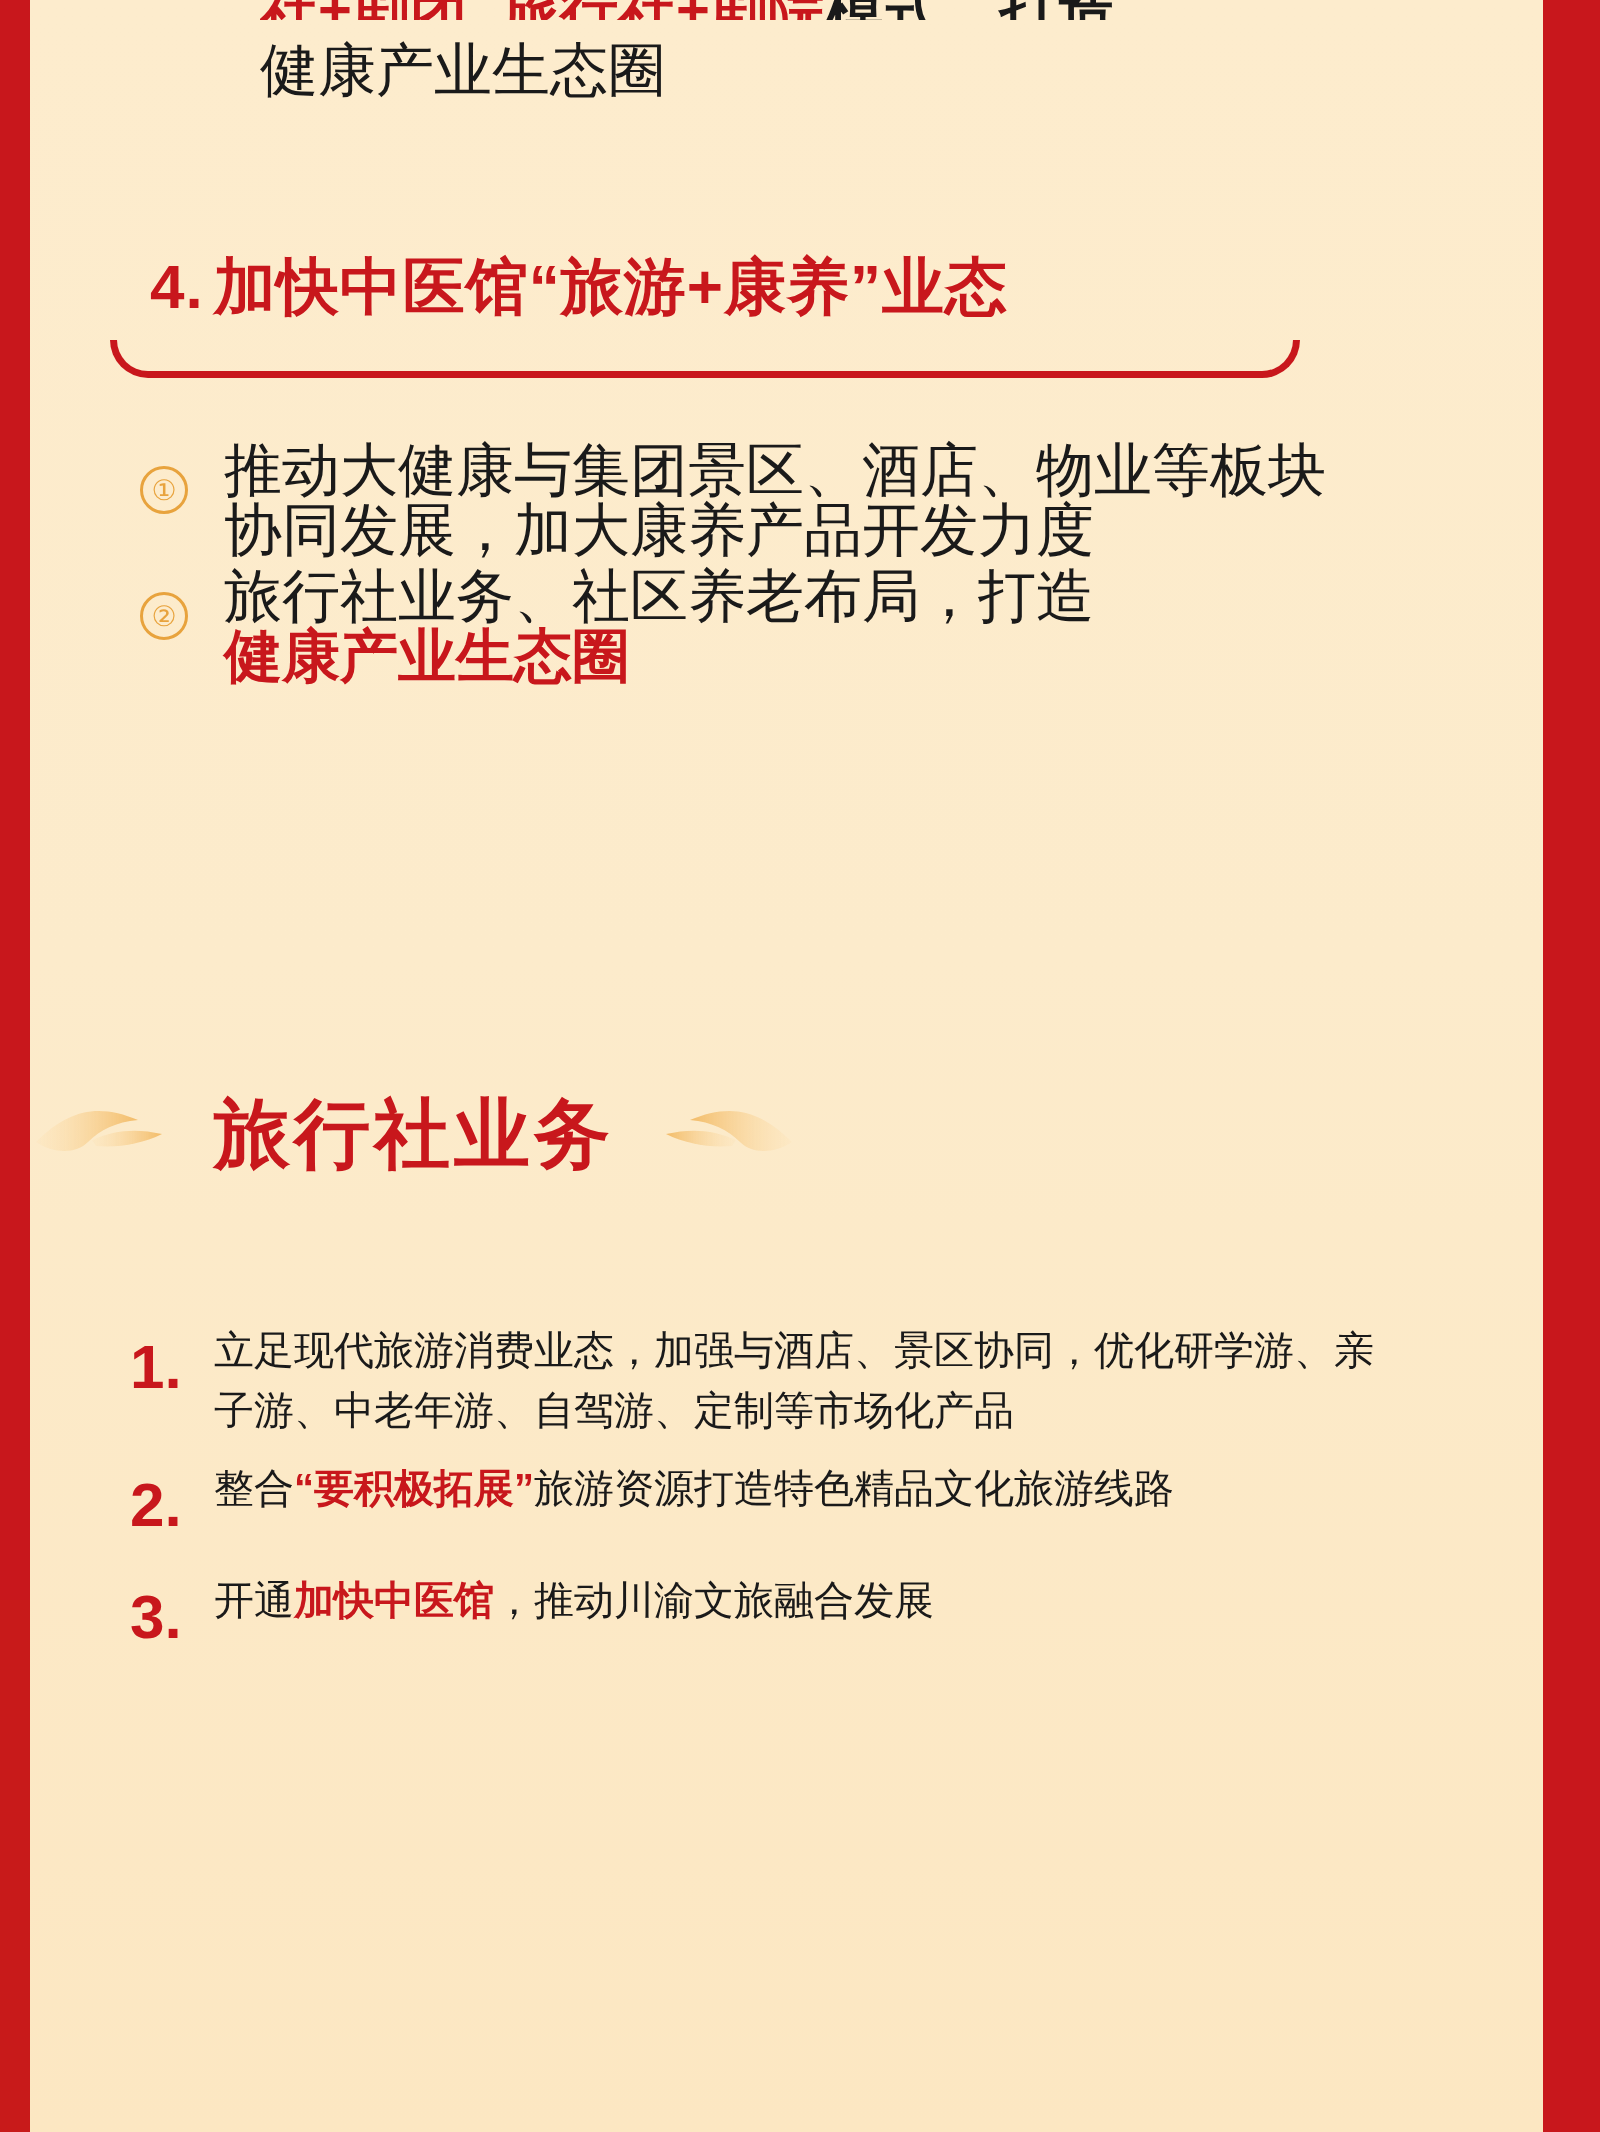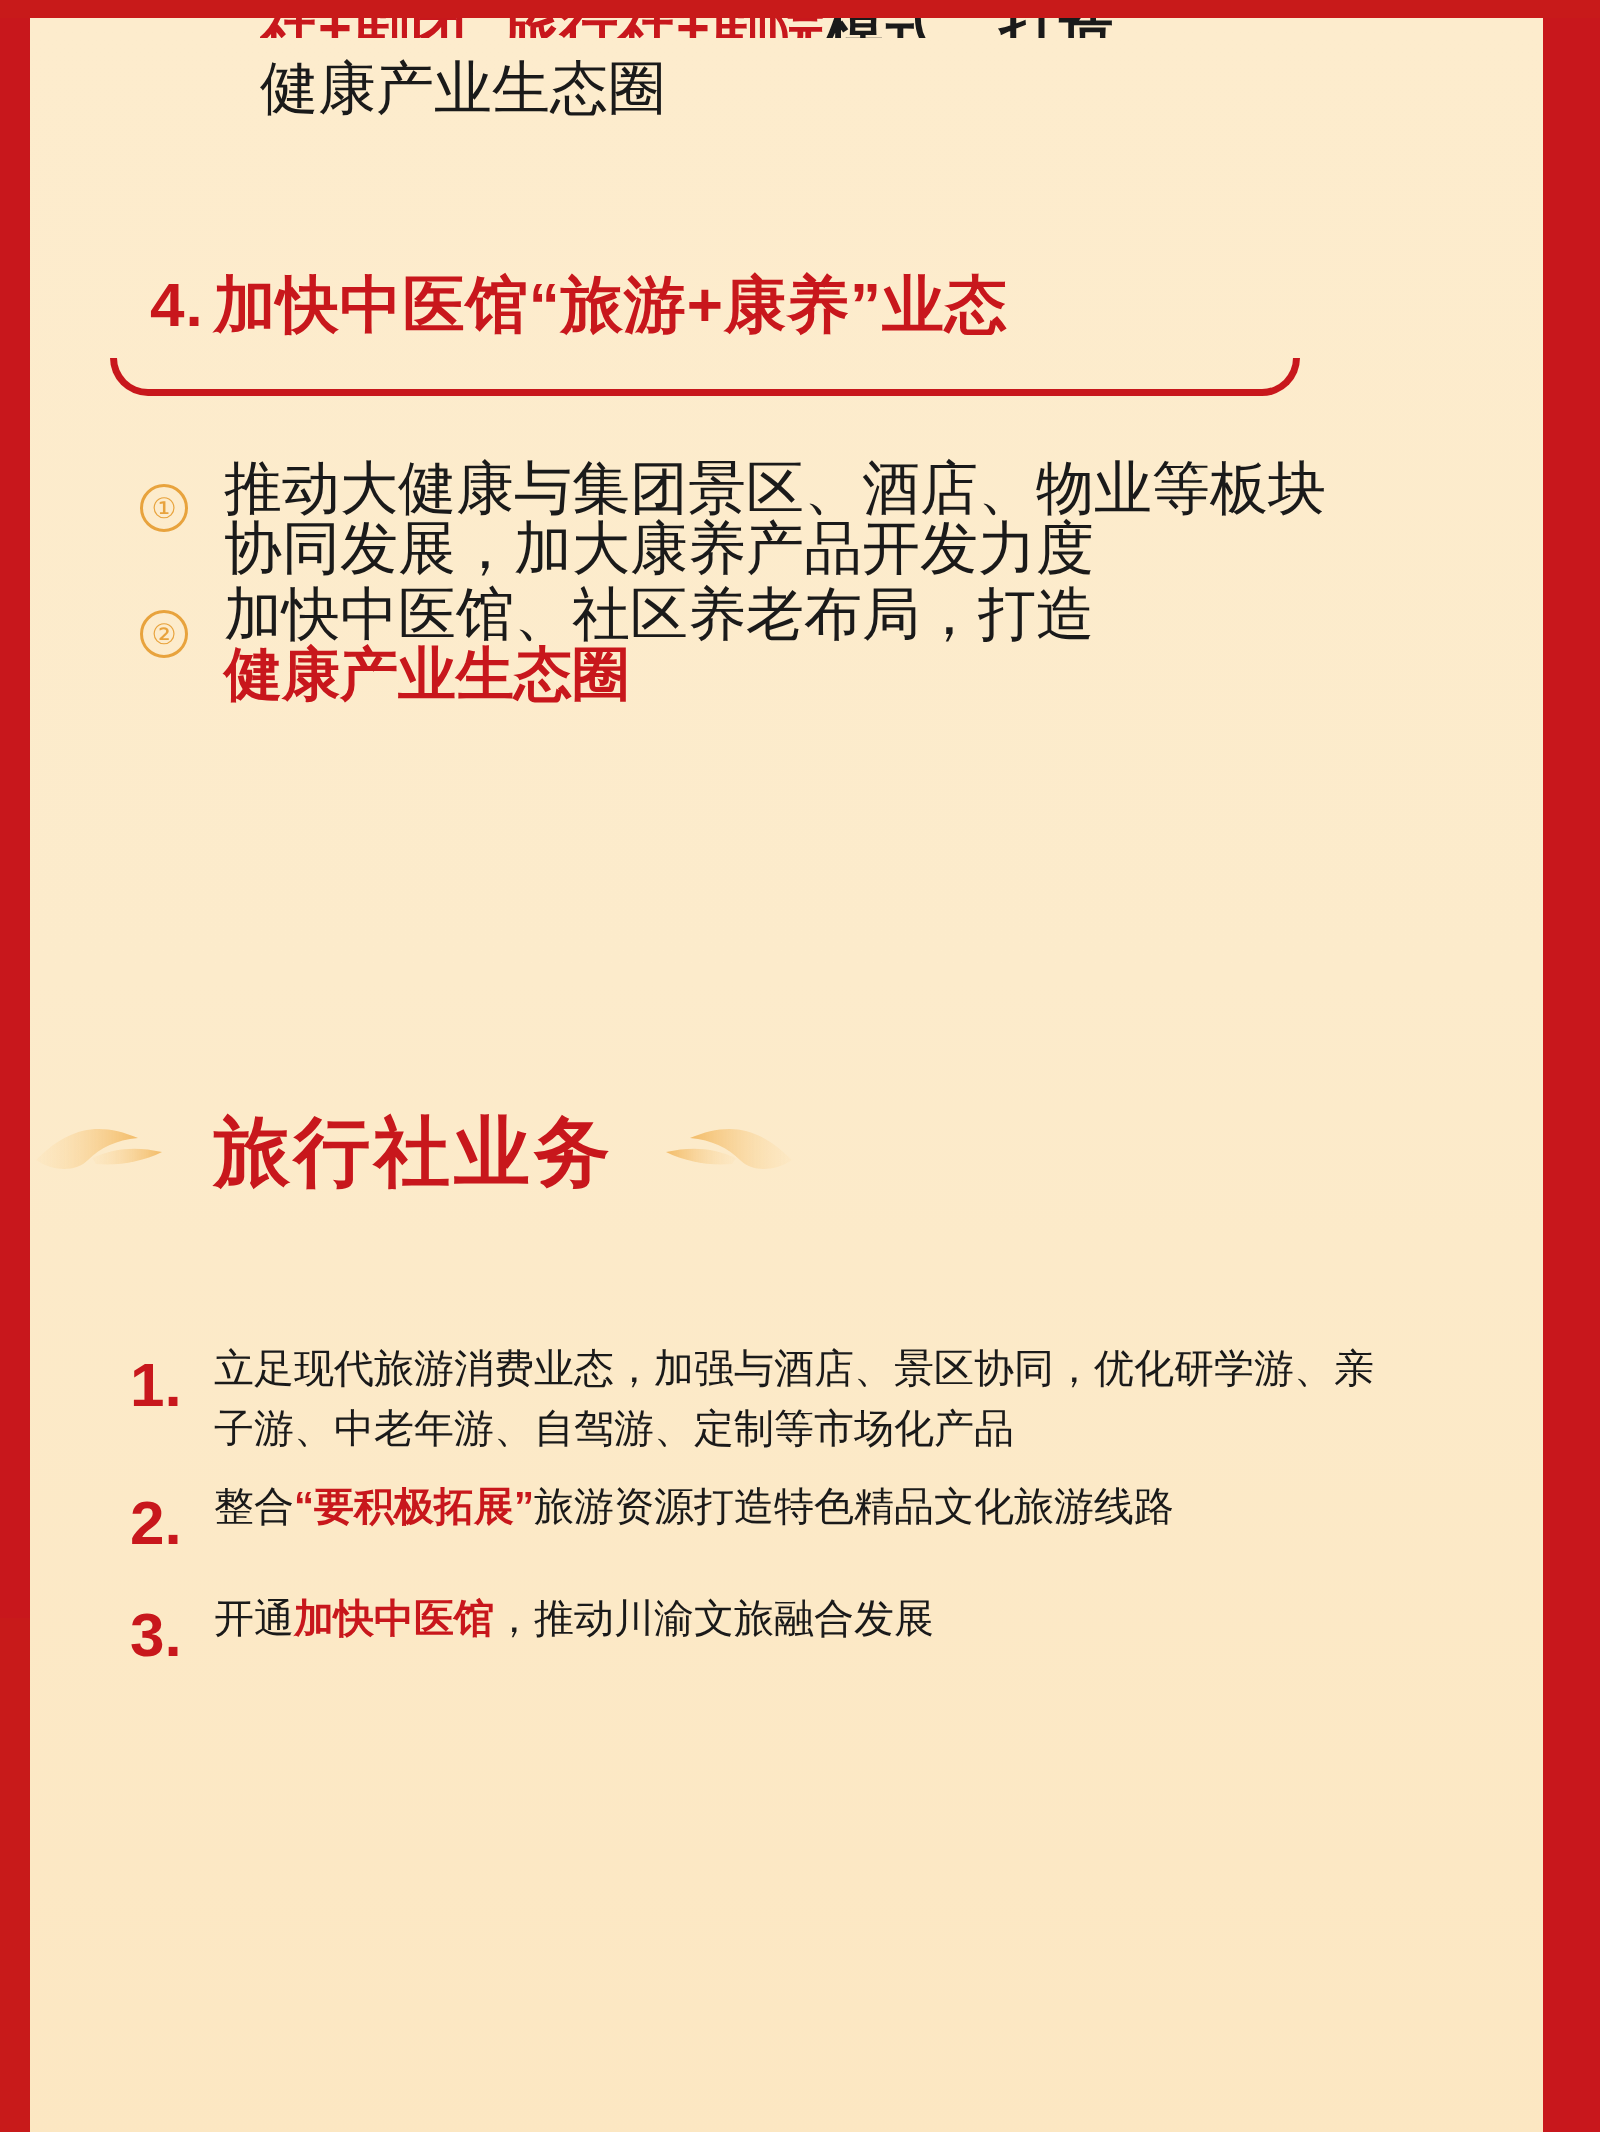--- a/index.html
+++ b/index.html
@@ -12,21 +12,20 @@
     height: 2132px;
     font-family: "Liberation Sans", "DejaVu Sans", sans-serif;
     overflow: hidden;
   }
   .poster {
     position: relative;
     width: 1600px;
     height: 1600px;
     background: #c8171c;
     box-sizing: border-box;
-    margin-top: 18px;
   }
   .inner {
     position: absolute;
     left: 30px;
     top: 0;
     width: 1513px;
     height: 2132px;
     background: linear-gradient(180deg, #fdeccd 0%, #fcebcb 45%, #fce7c2 100%);
     box-sizing: border-box;
     overflow: hidden;
@@ -215,21 +214,21 @@
     </div>
 
     <div class="circle-list">
       <div class="ci-item">
         <div class="ci-badge">①</div>
         <div class="ci-text">推动大健康与集团景区、酒店、物业等板块协同发展，加大康养产品开发力度</div>
       </div>
       <div class="ci-item">
         <div class="ci-badge">②</div>
         <div class="ci-text">
-          <span>加快中医馆、社区养老布局，打造</span><br>
+          <span>旅行社业务、社区养老布局，打造</span><br>
           <span class="strongred">健康产业生态圈</span>
         </div>
       </div>
     </div>
 
     <div class="big-title-row">
       <div class="bird">
         <svg width="150" height="90" viewBox="0 0 150 90">
           <defs>
             <linearGradient id="bg1" x1="0" y1="0" x2="1" y2="0">

